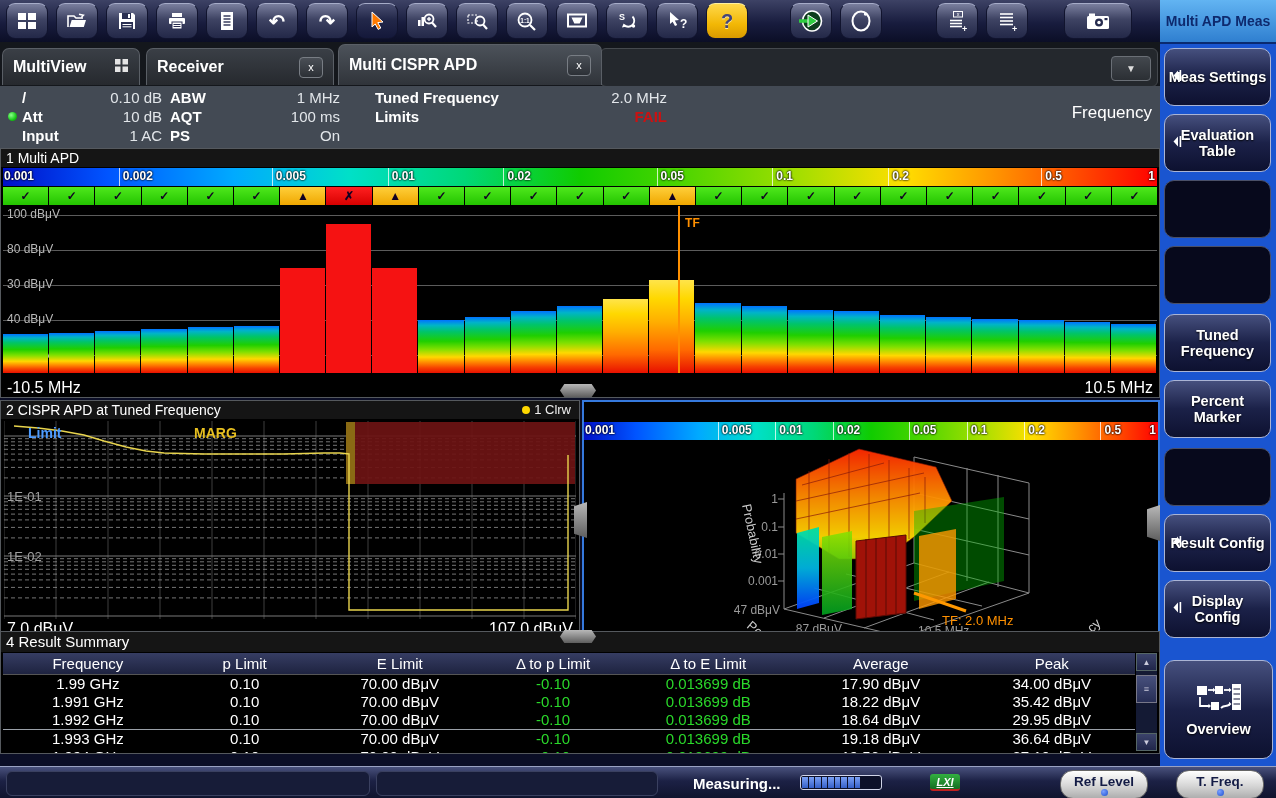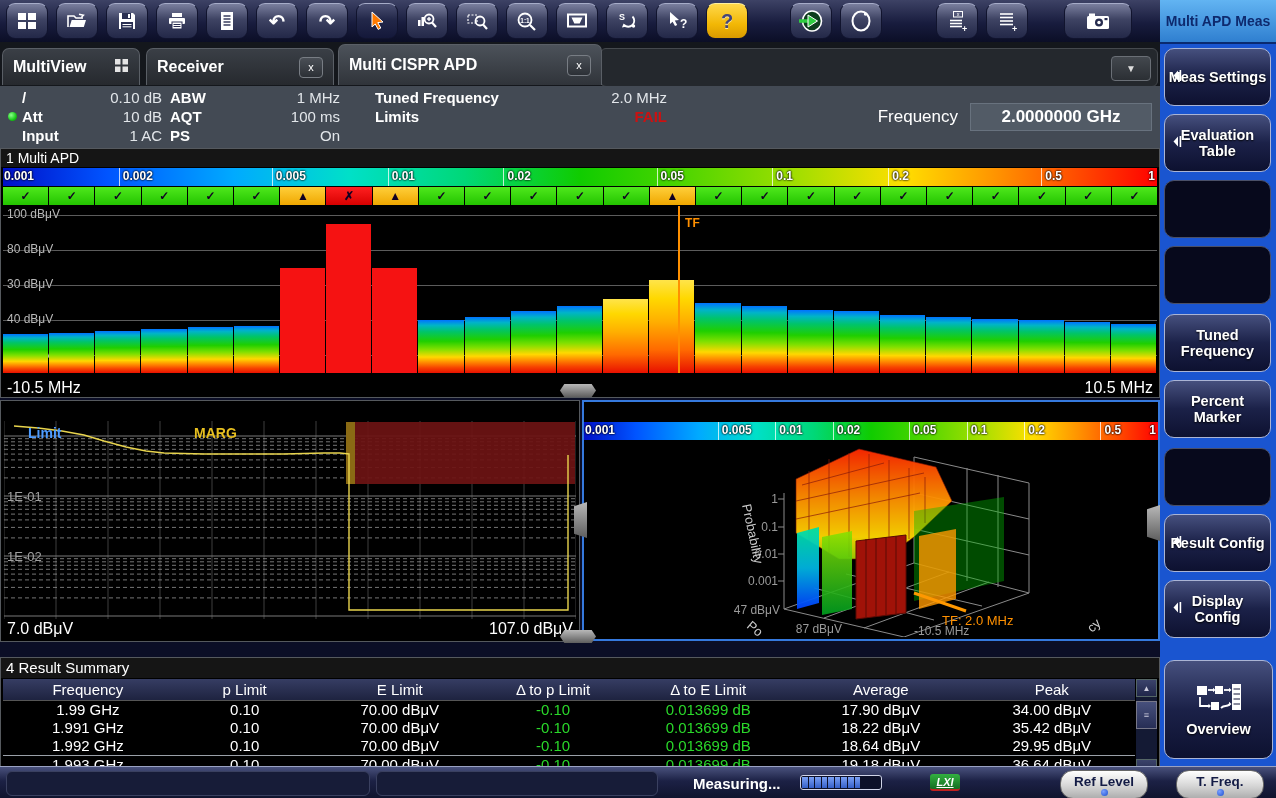--- a/index.html
+++ b/index.html
@@ -77,21 +77,21 @@
   #w2-legend{position:absolute;right:8px;top:0;font-size:13px;color:#eee;display:flex;align-items:center;gap:4px;}
   #w2-legend .dot{width:8px;height:8px;border-radius:50%;background:#ffd800;}
   #w2-svg{position:absolute;left:3px;top:20px;}
   #win2 .xlabels{height:22px;line-height:20px;}
   
   #win3{left:582px;top:400px;width:578px;height:241px;border:2px solid #3579de;}
   #w3-title{height:20px;background:linear-gradient(#3277ec,#173f92);font-size:14px;line-height:20px;padding-left:5px;}
   #w3-scale{position:absolute;left:0;right:0;top:20px;height:18px;
     background:linear-gradient(to right,#0010c8 0%,#0054ff 9%,#00aaff 20%,#00e0c8 30%,#00d878 40%,#10cc00 50%,#46d400 58%,#9ade00 68%,#ffdf00 78%,#ff9400 86%,#ff4c00 93%,#ff0000 100%);}
   
-  #win4{left:0;top:657px;width:1160px;height:123px;}
+  #win4{left:0;top:631px;width:1160px;height:123px;}
   #w4-title{height:20px;background:#151515;font-size:15px;line-height:20px;padding-left:5px;}
   #w4-table{position:absolute;left:2px;top:21px;right:24px;bottom:0;overflow:hidden;}
   .t-row{display:flex;height:18px;line-height:18px;font-size:15px;}
   .t-row.header{height:21px;line-height:21px;background:linear-gradient(#363d63,#1e2340);
     border-bottom:1px solid #555;}
   .t-cell{text-align:center;white-space:nowrap;overflow:hidden;}
   .t-cell.green{color:#2ad82a;}
   .t-row.divider{border-top:1px solid #9aa0a8;}
   #w4-scroll{position:absolute;right:2px;top:21px;width:21px;bottom:2px;background:#141a34;
     display:flex;flex-direction:column;align-items:stretch;}
@@ -367,21 +367,20 @@
           <span class="set-label">Tuned Frequency</span>
           <span class="set-value">2.0 MHz</span>
         </div>
         <div class="set-row" style="position: relative;">
           <span class="set-label">Limits</span>
           <span class="set-value fail">FAIL</span>
         </div>
       </div>
     <div id="freq-area">
       <span id="freq-label">Frequency</span>
-      <span id="freq-value">2.0000000 GHz</span>
     </div>
   </div>
 
   <div class="win" id="win1">
     <div class="win-title">1 Multi APD</div>
     <div id="w1-scale">
         <span class="scale-label" style="left: 0%; border-left: none; padding-left: 1px;">0.001</span>
         <span class="scale-label" style="left: 10.0343%;">0.002</span>
         <span class="scale-label" style="left: 23.299%;">0.005</span>
         <span class="scale-label" style="left: 33.3333%;">0.01</span>
@@ -464,20 +463,27 @@
         <div id="w1-tf" style="left: 58.5%;"></div>
         <div id="w1-tf-label" style="left: calc(58.5% + 7px);">TF</div>
       </div>
     <div class="xlabels">
       <span>-10.5 MHz</span>
       <span>10.5 MHz</span>
     </div>
   </div>
 
   <div class="win" id="win2">
+    <div class="win-title">
+      <span>2 CISPR APD at Tuned Frequency</span>
+      <span id="w2-legend">
+        <span class="dot"></span>
+        <span>1 Clrw</span>
+      </span>
+    </div>
     <svg id="w2-svg" width="572" height="198" viewBox="0 0 572 198">
       <rect x="0" y="0" width="572" height="198" fill="#000"></rect>
       <g id="w2grid">
           <line x1="0" y1="0" x2="0" y2="198" stroke="#3e3e3e" stroke-width="1"></line>
           <line x1="52" y1="0" x2="52" y2="198" stroke="#3e3e3e" stroke-width="1"></line>
           <line x1="104" y1="0" x2="104" y2="198" stroke="#3e3e3e" stroke-width="1"></line>
           <line x1="156" y1="0" x2="156" y2="198" stroke="#3e3e3e" stroke-width="1"></line>
           <line x1="208" y1="0" x2="208" y2="198" stroke="#3e3e3e" stroke-width="1"></line>
           <line x1="260" y1="0" x2="260" y2="198" stroke="#3e3e3e" stroke-width="1"></line>
           <line x1="312" y1="0" x2="312" y2="198" stroke="#3e3e3e" stroke-width="1"></line>

